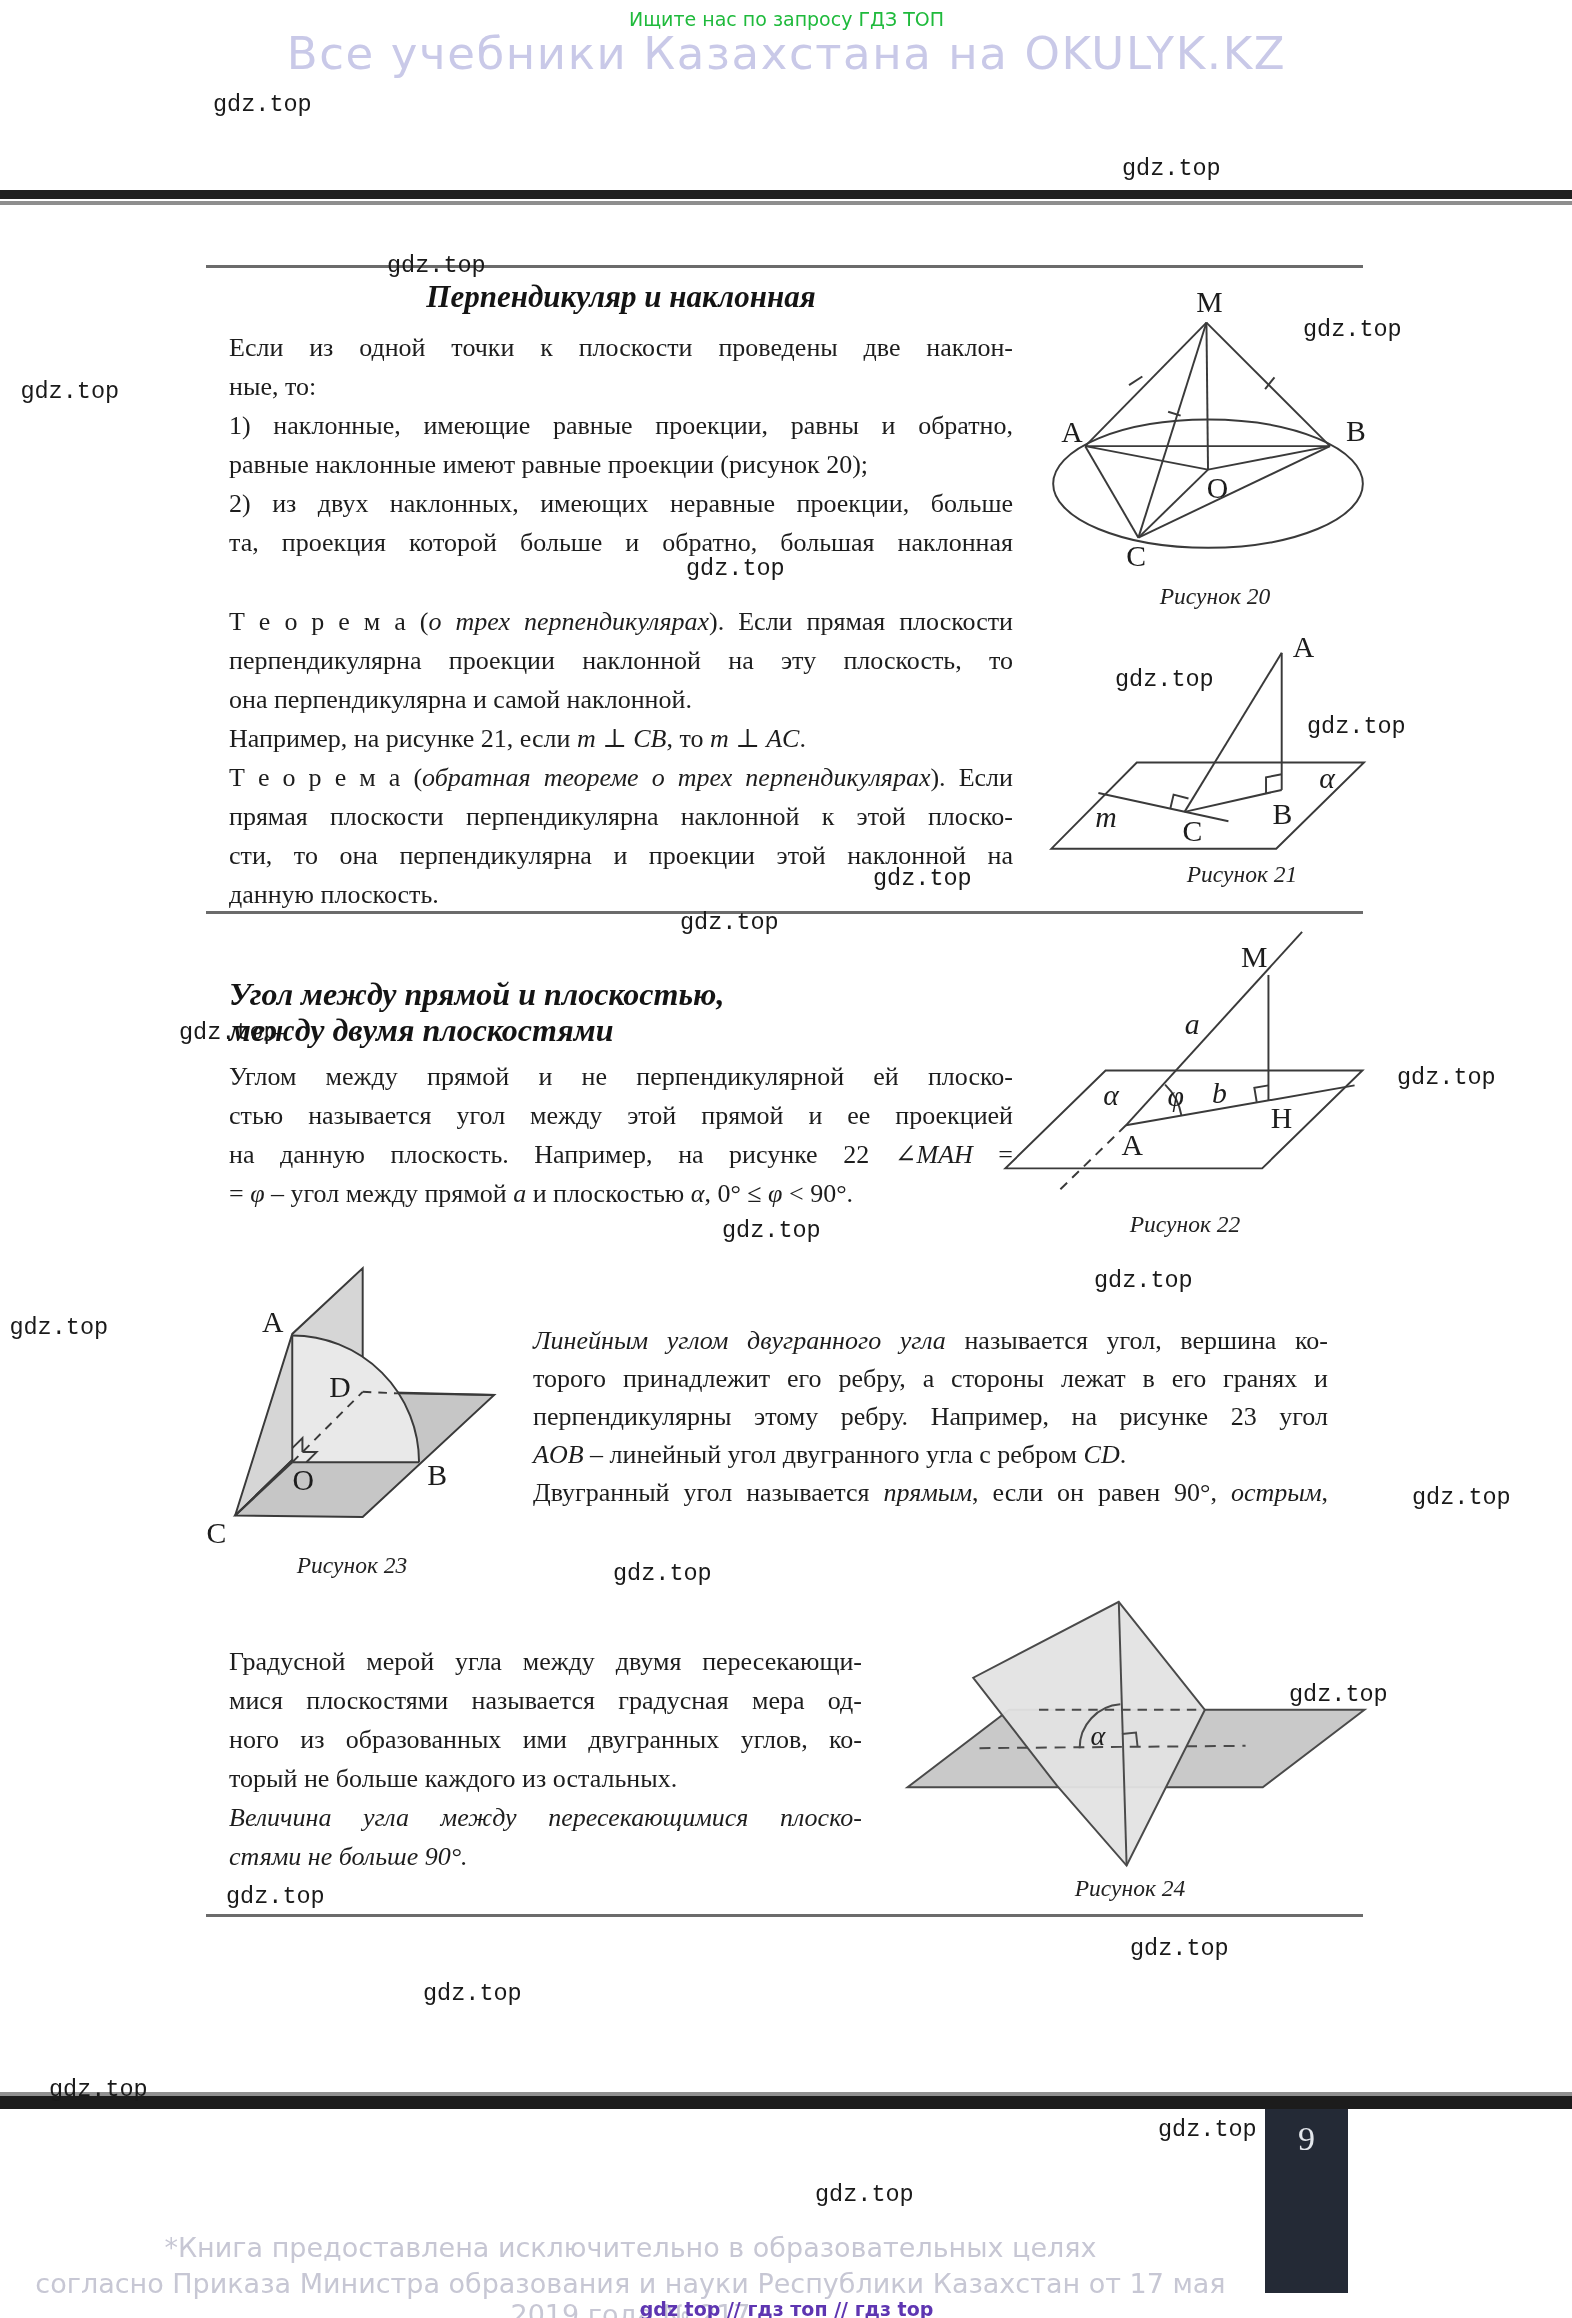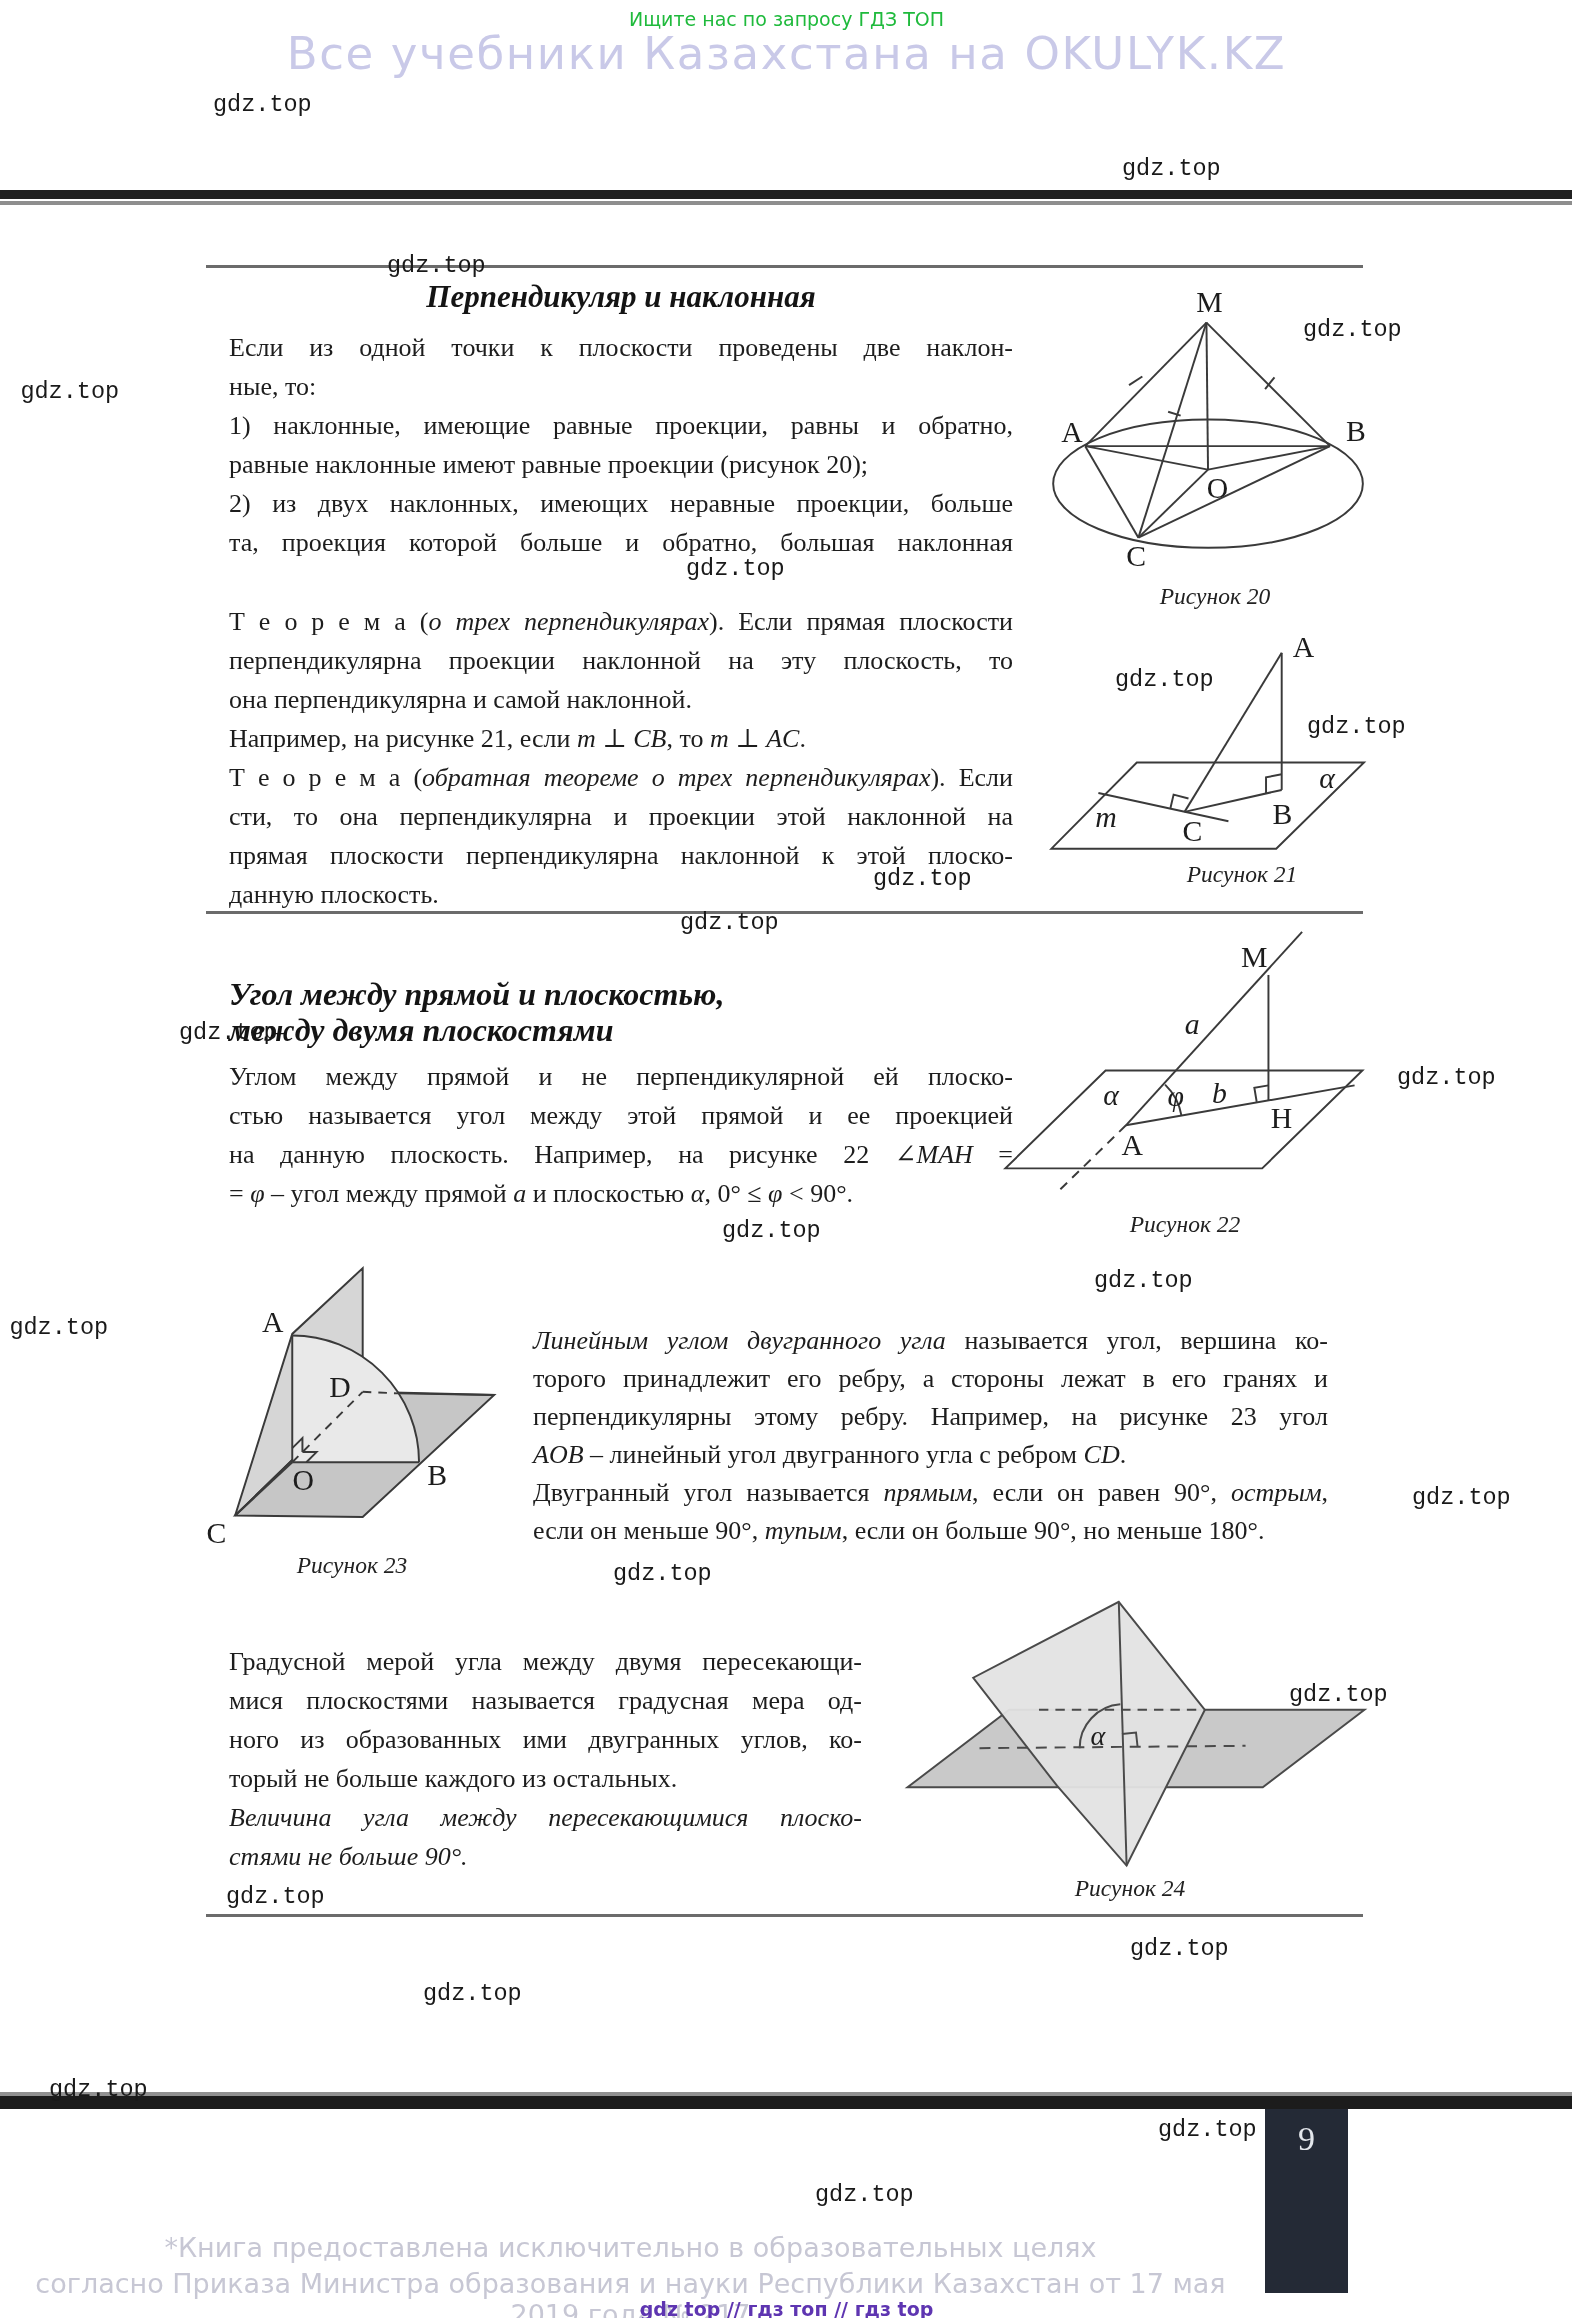--- a/index.html
+++ b/index.html
@@ -76,42 +76,41 @@
       <div><span>равные наклонные имеют равные проекции (рисунок 20);</span></div>
       <div class="j"><span>2) из двух наклонных, имеющих неравные проекции, больше</span></div>
       <div class="j"><span>та, проекция которой больше и обратно, большая наклонная</span></div>
     </div>
   <div class="abs tblock" id="p2">
       <div class="j"><span>Т е о р е м а (</span><span class="it">о трех перпендикулярах</span><span>). Если прямая плоскости</span></div>
       <div class="j"><span>перпендикулярна проекции наклонной на эту плоскость, то</span></div>
       <div><span>она перпендикулярна и самой наклонной.</span></div>
       <div><span>Например, на рисунке 21, если </span><span class="it">m</span><span> ⊥ </span><span class="it">CB</span><span>, то </span><span class="it">m</span><span> ⊥ </span><span class="it">AC</span><span>.</span></div>
       <div class="j"><span>Т е о р е м а (</span><span class="it">обратная теореме о трех перпендикулярах</span><span>). Если</span></div>
+      <div class="j"><span>прямая плоскости перпендикулярна наклонной к этой плоско-</span></div>
       <div class="j"><span>сти, то она перпендикулярна и проекции этой наклонной на</span></div>
-      <div class="j"><span>прямая плоскости перпендикулярна наклонной к этой плоско-</span></div>
       <div><span>данную плоскость.</span></div>
     </div>
 
   <div class="abs h2">
     <div>Угол между прямой и плоскостью,</div>
     <div>между двумя плоскостями</div>
   </div>
   <div class="abs tblock" id="p3">
       <div class="j"><span>Углом между прямой и не перпендикулярной ей плоско-</span></div>
       <div class="j"><span>стью называется угол между этой прямой и ее проекцией</span></div>
       <div class="j"><span>на данную плоскость. Например, на рисунке 22 ∠</span><span class="it">MAH</span><span> =</span></div>
       <div><span>= </span><span class="it">φ</span><span> – угол между прямой </span><span class="it">a</span><span> и плоскостью </span><span class="it">α</span><span>, 0° ≤ </span><span class="it">φ</span><span> &lt; 90°.</span></div>
     </div>
   <div class="abs tblock" id="p4">
       <div class="j"><span class="it">Линейным углом двугранного угла</span><span> называется угол, вершина ко-</span></div>
       <div class="j"><span>торого принадлежит его ребру, а стороны лежат в его гранях и</span></div>
       <div class="j"><span>перпендикулярны этому ребру. Например, на рисунке 23 угол</span></div>
       <div><span class="it">AOB</span><span> – линейный угол двугранного угла с ребром </span><span class="it">CD</span><span>.</span></div>
       <div class="j"><span>Двугранный угол называется </span><span class="it">прямым</span><span>, если он равен 90°, </span><span class="it">острым</span><span>,</span></div>
-      <div><span>если он меньше 90°, </span><span class="it">тупым</span><span>, если он больше 90°, но меньше 180°.</span></div>
     </div>
   <div class="abs tblock" id="p5">
       <div class="j"><span>Градусной мерой угла между двумя пересекающи-</span></div>
       <div class="j"><span>мися плоскостями называется градусная мера од-</span></div>
       <div class="j"><span>ного из образованных ими двугранных углов, ко-</span></div>
       <div><span>торый не больше каждого из остальных.</span></div>
       <div class="j"><span class="it">Величина угла между пересекающимися плоско-</span></div>
       <div><span class="it">стями не больше 90°.</span></div>
     </div>
 

